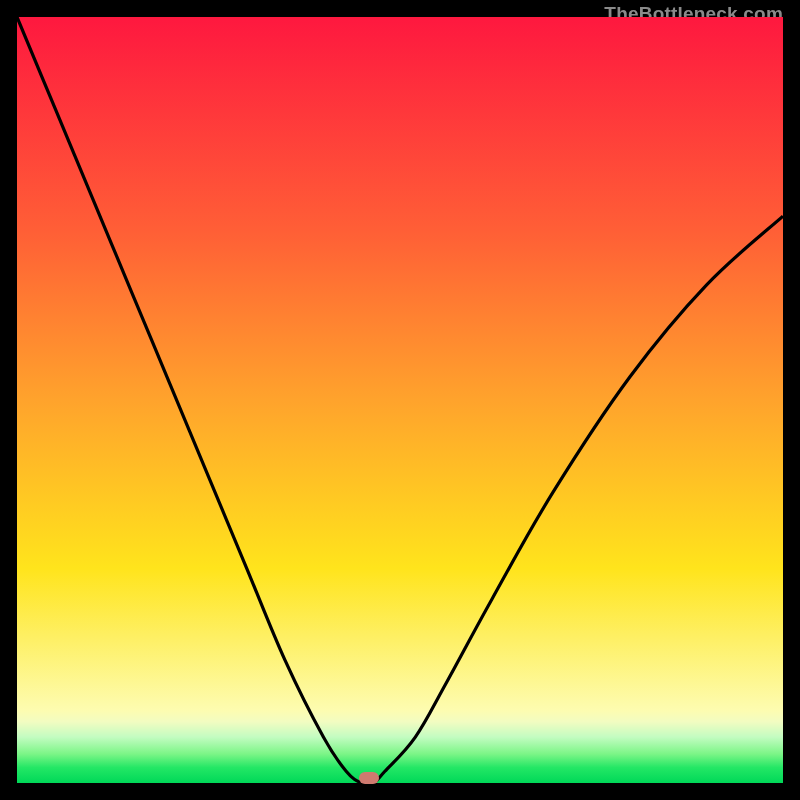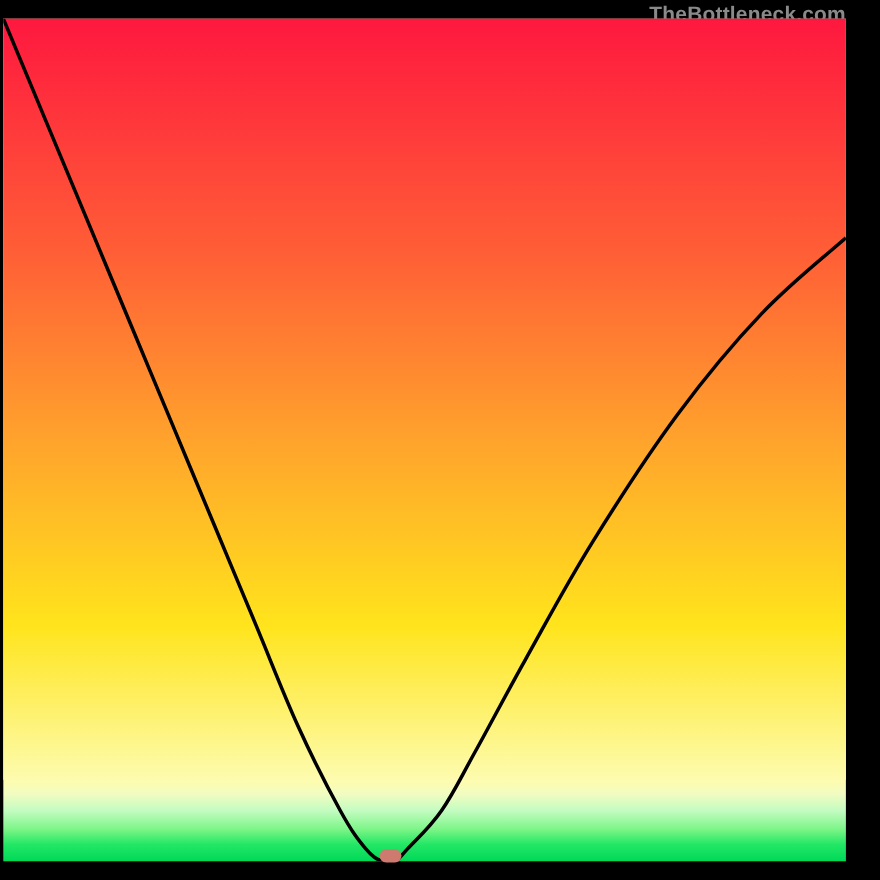--- a/index.html
+++ b/index.html
@@ -6,25 +6,25 @@
     margin: 0;
     padding: 0;
     width: 800px;
     height: 800px;
     background: #000;
     overflow: hidden;
     font-family: Arial, Helvetica, sans-serif;
   }
   .frame {
     position: absolute;
-    left: 3px;
+    left: 17px;
     top: 17px;
     width: 766px;
     height: 692px;
-    background: #fef9c3;
+    background: #0f172a;
   }
   .plot-bg {
     position: absolute;
     left: 0;
     top: 0;
     width: 766px;
     height: 766px;
     
     background:
       linear-gradient(

